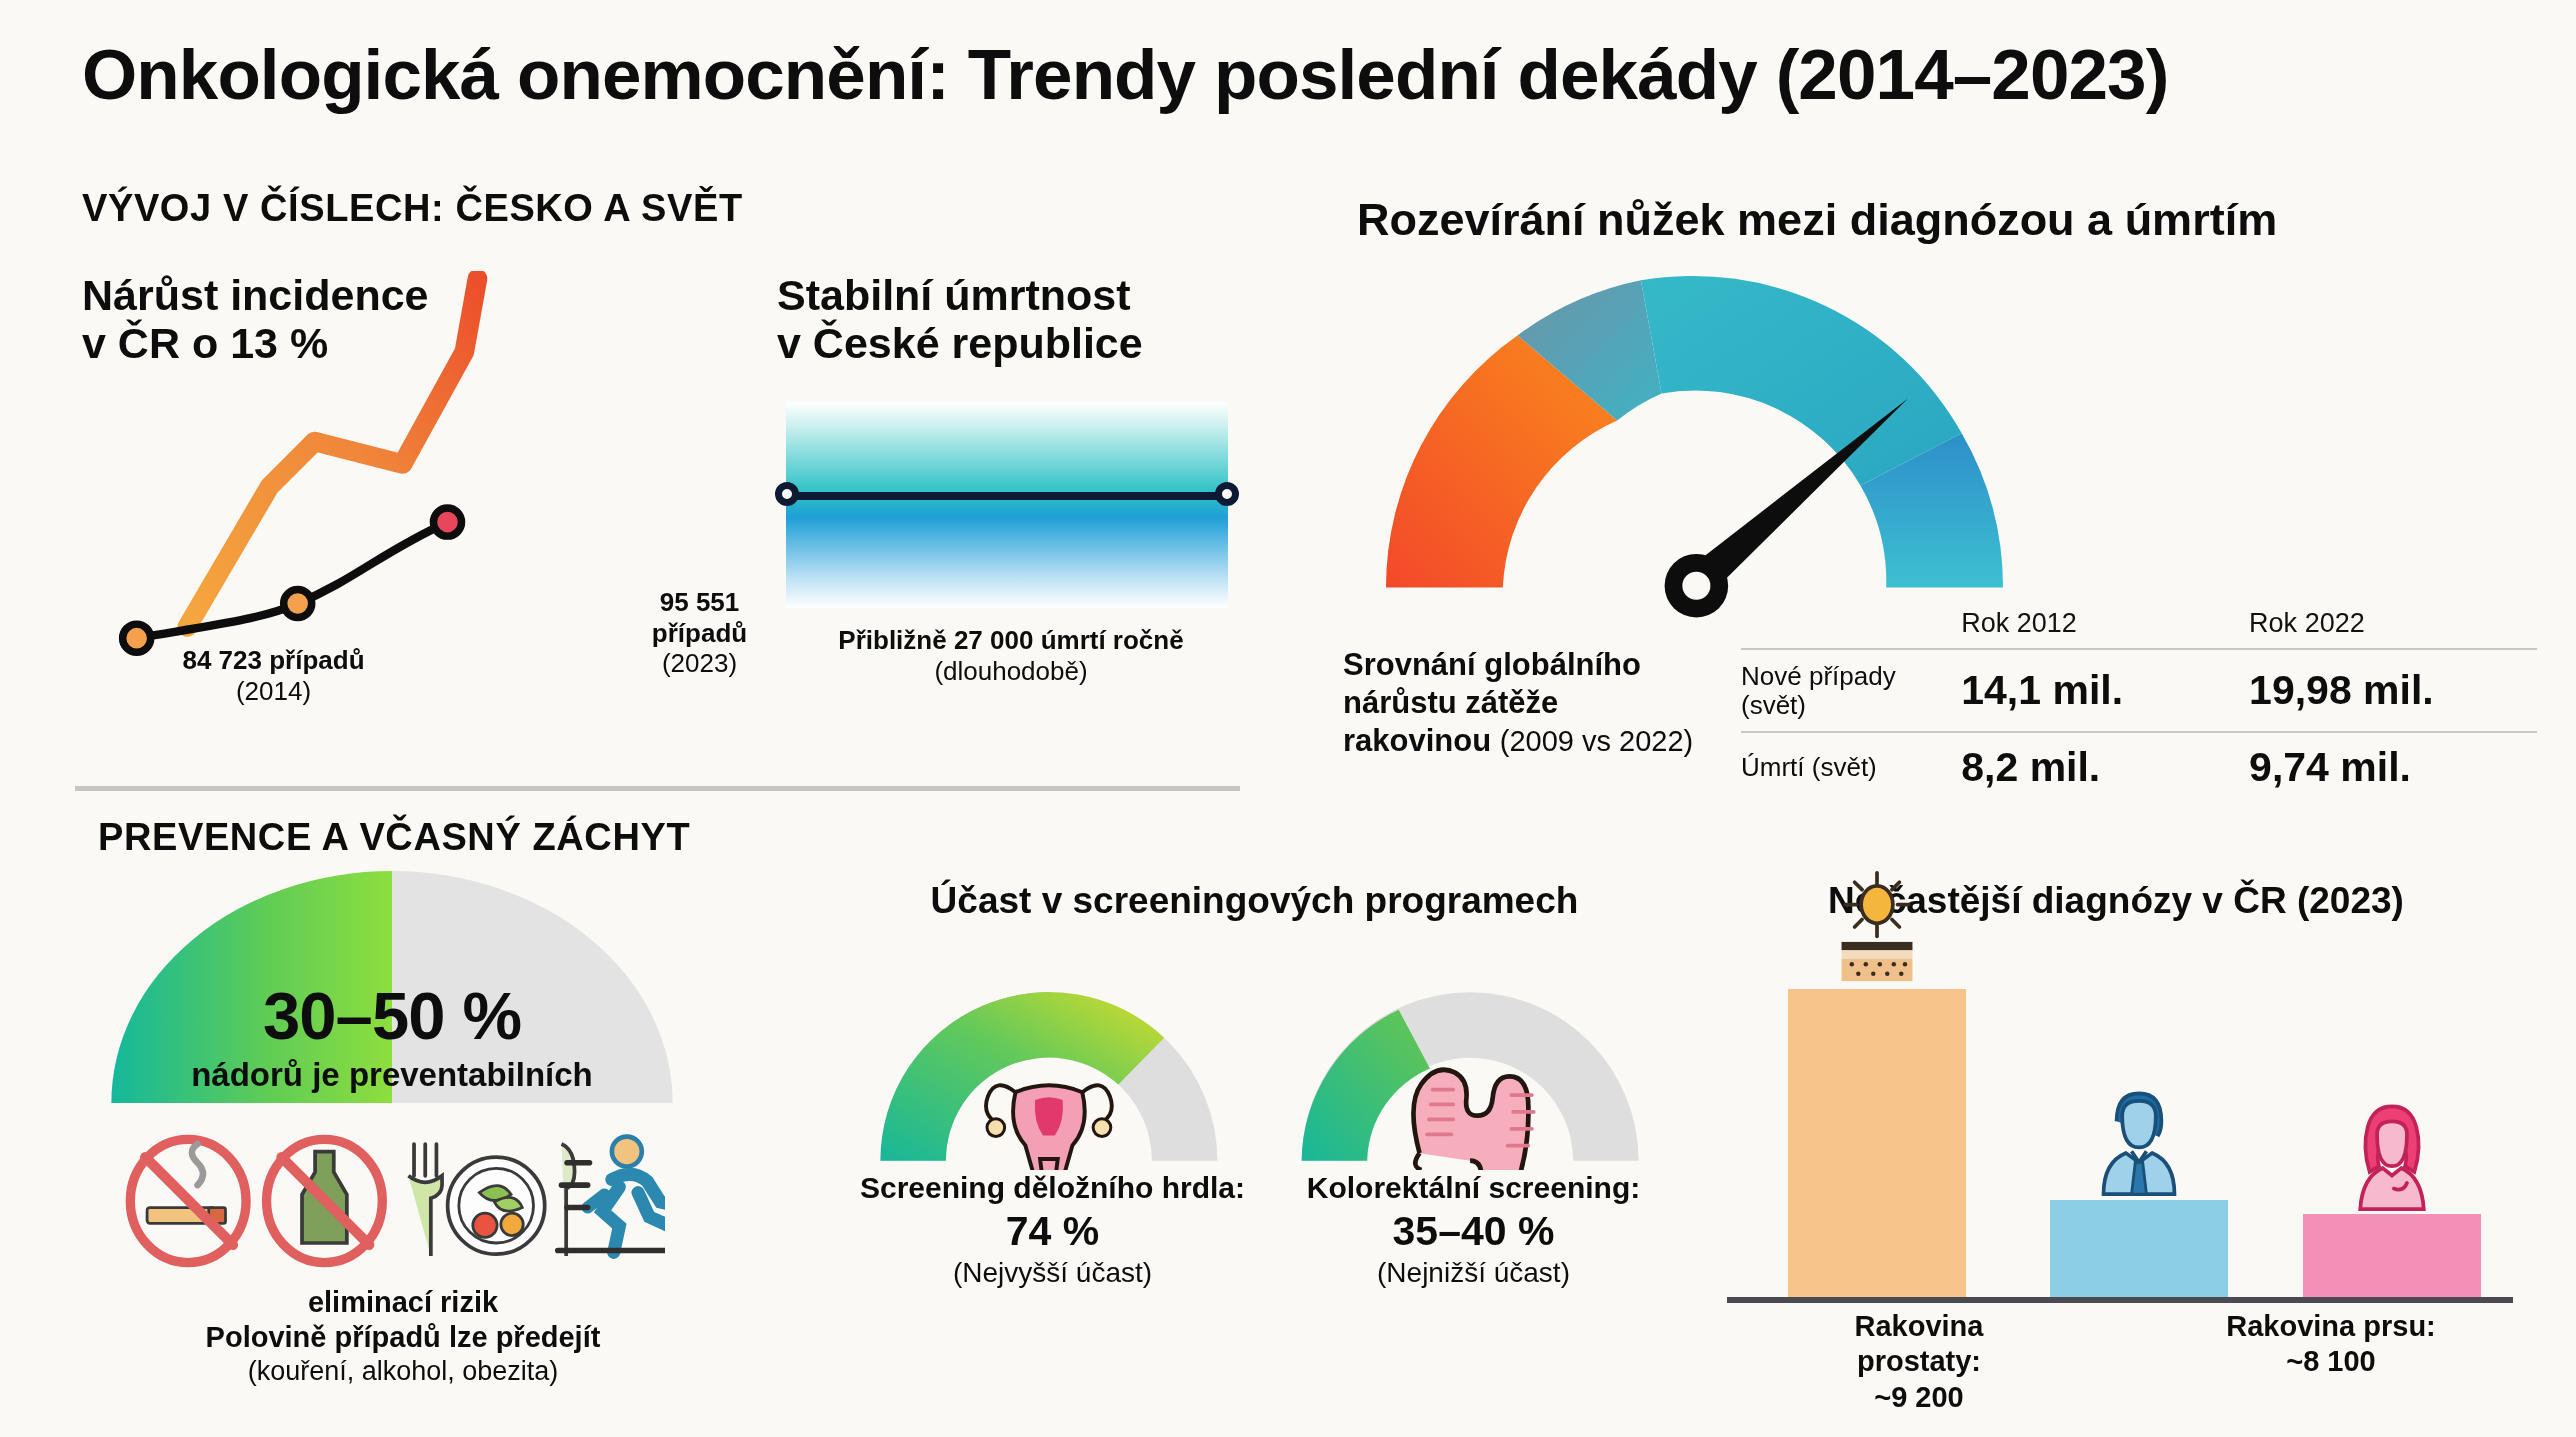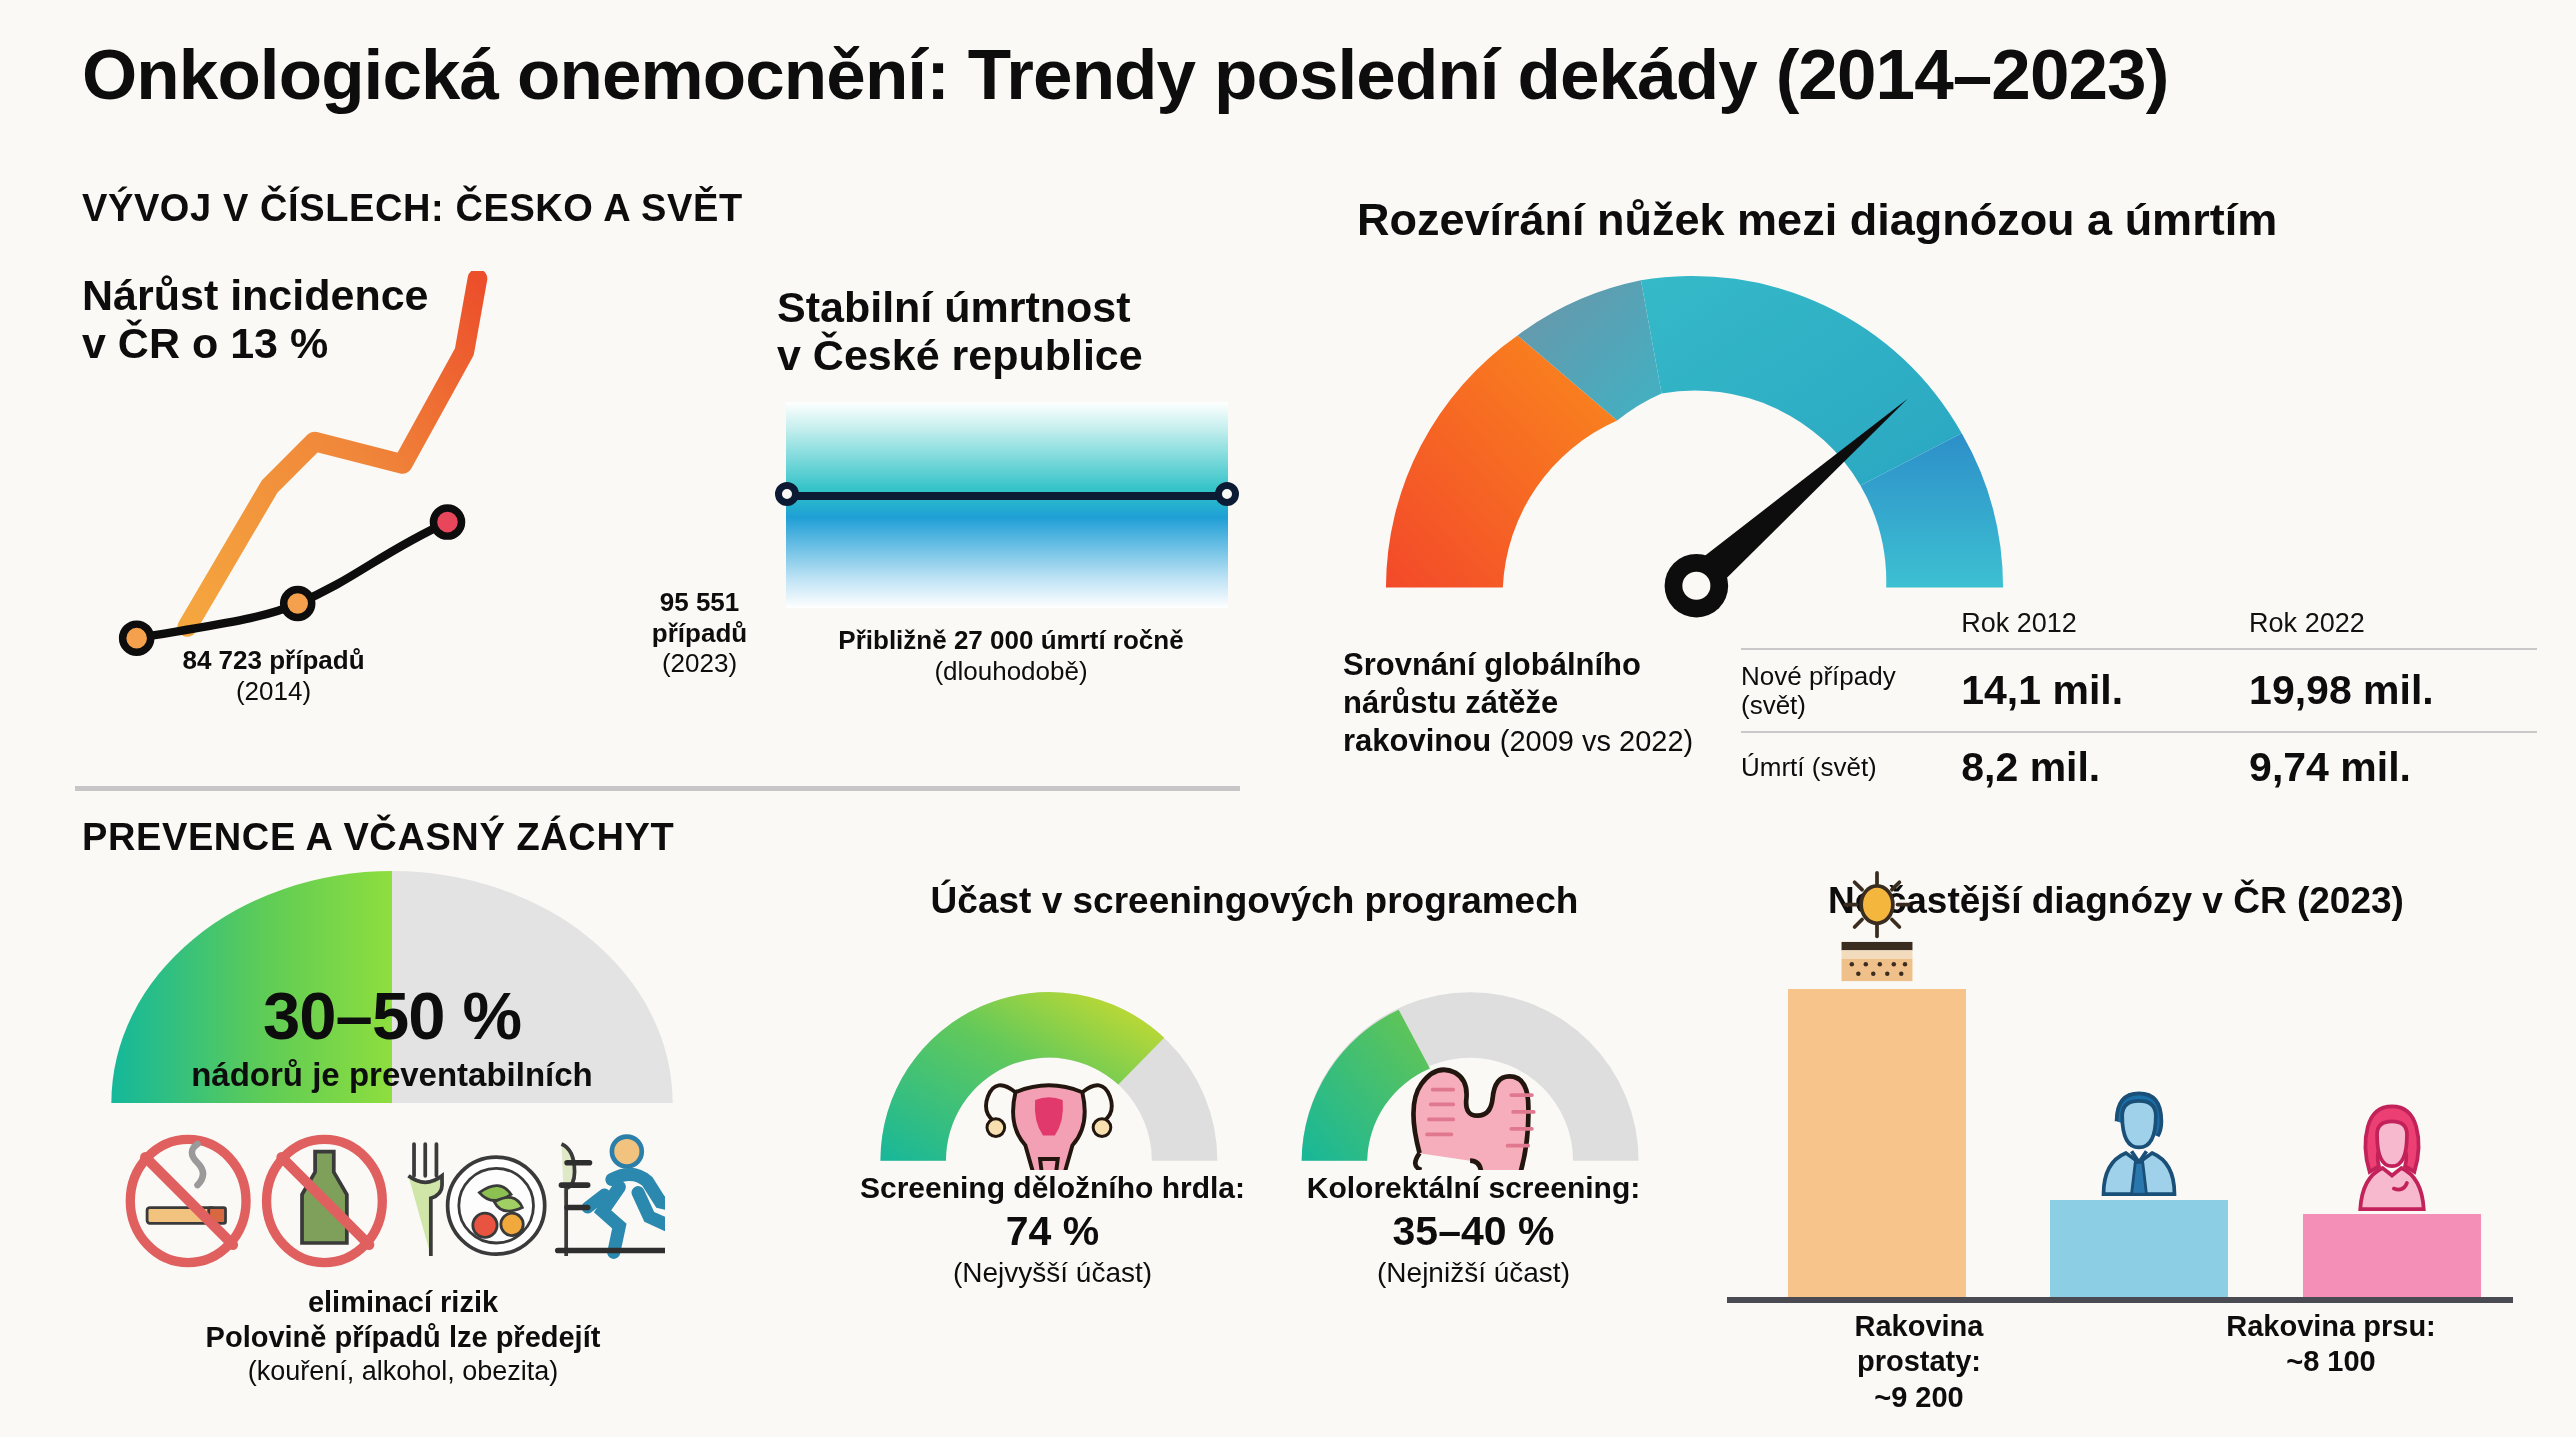--- a/index.html
+++ b/index.html
@@ -18,39 +18,39 @@
     left:82px;top:34px;width:2415px;
     font-size:71px;font-weight:bold;letter-spacing:-0.9px;
     white-space:nowrap;
   }
 
   
   .section-kicker{
     font-size:38px;font-weight:bold;letter-spacing:0.6px;
   }
   #kicker-left{left:82px;top:187px;}
-  #kicker-prevence{left:82px;top:816px;}
+  #kicker-prevence{left:98px;top:816px;}
 
   .panel-title{
     font-size:43px;font-weight:bold;line-height:1.12;
   }
   #gauge-title{left:1357px;top:194px;font-size:45px;font-weight:bold;}
 
   
   #incidence-card{left:82px;top:271px;width:618px;height:477px;}
   #incidence-heading{position:absolute;left:0;top:0;width:524px;}
   #incidence-svg{position:absolute;left:-9.4px;top:0px;}
   .cap-strong{font-size:26px;font-weight:bold;line-height:1.18;}
   .cap-light{font-size:26px;font-weight:normal;line-height:1.18;}
   #lbl-2014{position:absolute;left:37px;top:374px;width:309px;text-align:center;}
   #lbl-2023{position:absolute;left:524px;top:316px;width:187px;text-align:center;}
 
   
   #mortality-card{left:777px;top:271px;width:468px;}
-  #mortality-heading{position:absolute;left:0;top:12px;width:468px;}
+  #mortality-heading{position:absolute;left:0;top:0;width:468px;}
   #mortality-plot{position:absolute;left:9.4px;top:131px;width:442px;height:206px;
      background:linear-gradient(180deg,#ffffff 0%,#c9f0ef 12%,#2cc1c6 44%,#1f9fd6 56%,#bfe3f5 86%,#ffffff 100%);
   }
   #mortality-line{position:absolute;left:0px;top:90px;width:442px;height:7.5px;background:#0c1b33;border-radius:3.7px;}
   .m-dot{position:absolute;width:24px;height:24px;border-radius:50%;background:#faf9f6;border:7.5px solid #0c1b33;box-sizing:border-box;top:80px;}
   #m-dot-l{left:-11.2px;}
   #m-dot-r{left:429px;}
   #mortality-caption{position:absolute;left:0;top:354px;width:468px;text-align:center;}
 
   

